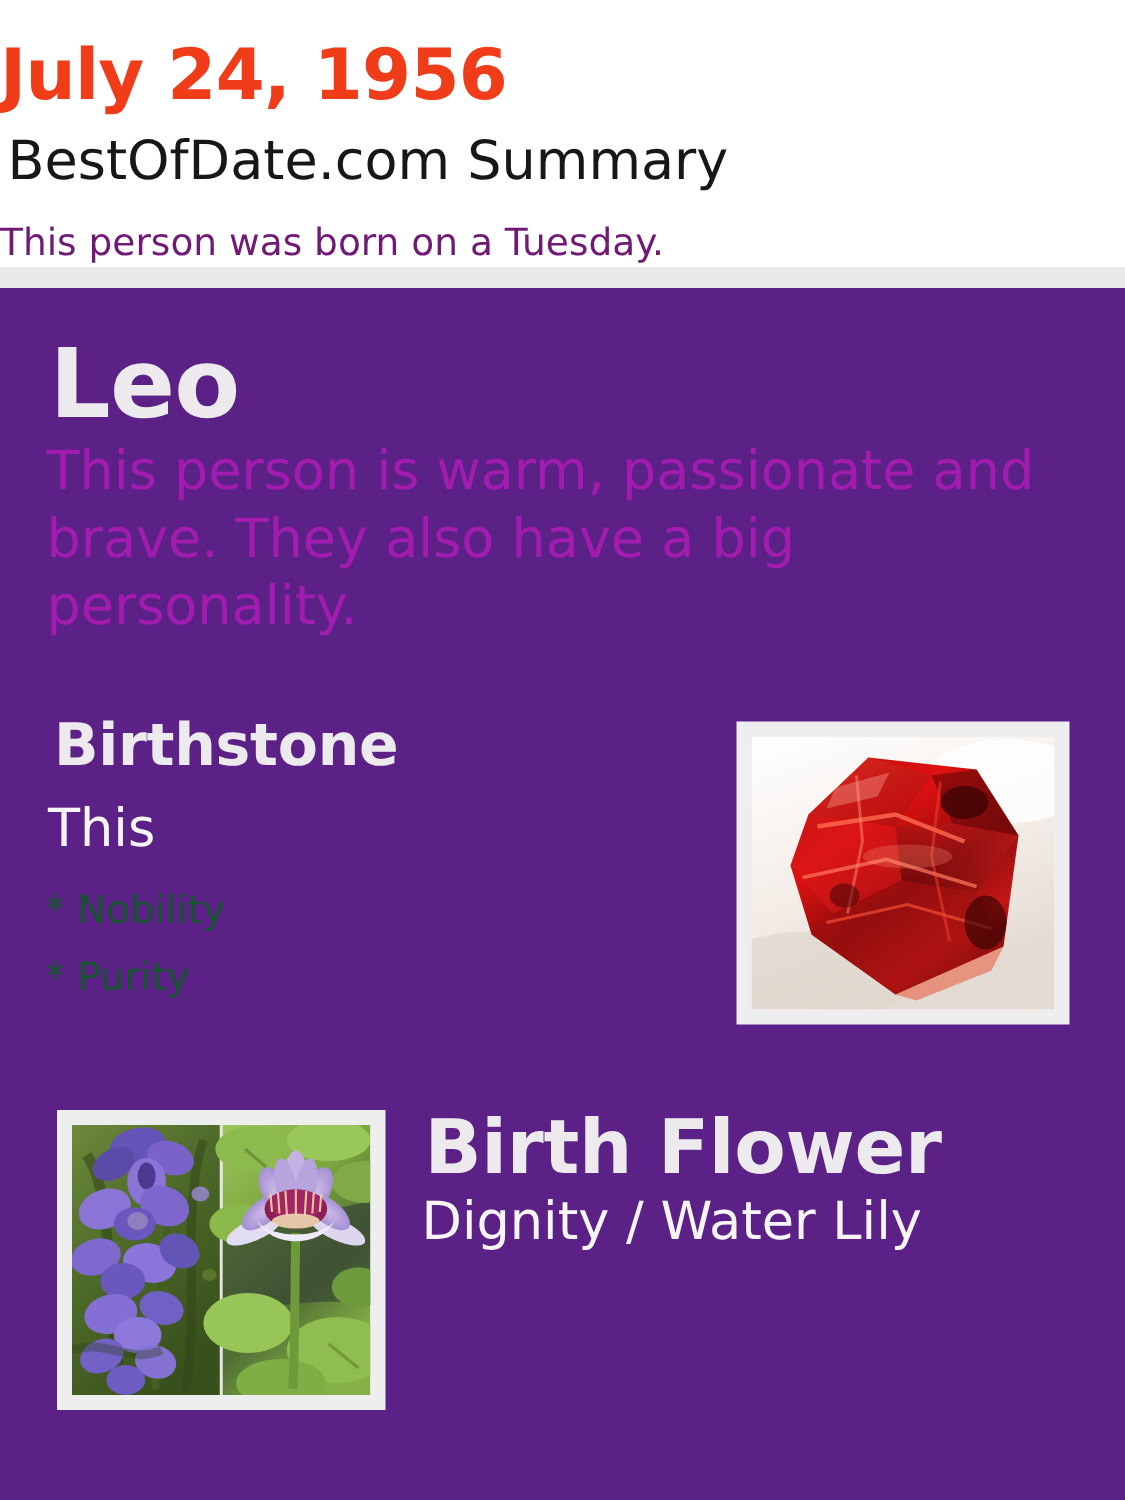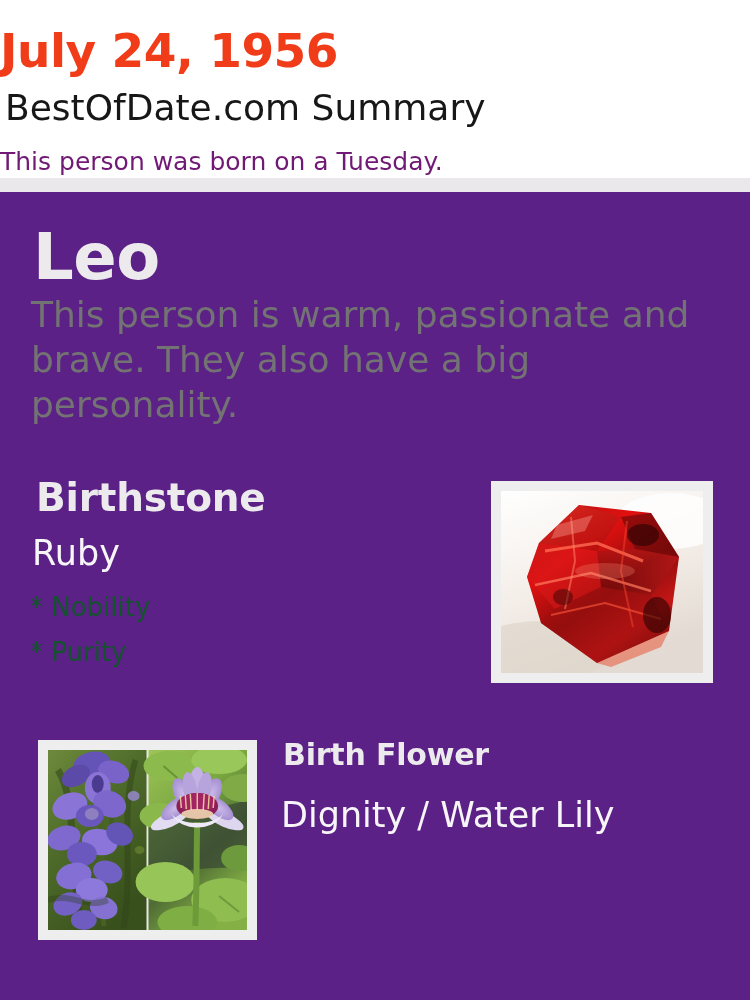--- a/index.html
+++ b/index.html
@@ -99,21 +99,21 @@
     letter-spacing: -0.5px;
     white-space: nowrap;
   }
   .zodiac-desc {
     position: absolute;
     left: 31px;
     top: 292px;
     width: 660px;
     font-size: 36px;
     font-weight: normal;
-    color: #737373;
+    color: #a21caf;
     line-height: 1.25;
   }
 
   
   .stone-title {
     position: absolute;
     left: 36px;
     top: 477px;
     font-size: 39px;
     font-weight: bold;
@@ -144,21 +144,21 @@
     color: #14532d;
     line-height: 1.72;
     white-space: nowrap;
   }
 
   
   .flower-title {
     position: absolute;
     left: 283px;
     top: 738px;
-    font-size: 30px;
+    font-size: 50px;
     font-weight: bold;
     color: #eceaec;
     line-height: 1.1;
     letter-spacing: -0.2px;
     white-space: nowrap;
   }
   .flower-name {
     position: absolute;
     left: 281px;
     top: 796px;
@@ -216,21 +216,21 @@
   </div>
 
   <div class="divider"></div>
 
   <div class="body-panel"></div>
 
   <div class="zodiac-title">Leo</div>
   <div class="zodiac-desc">This person is warm, passionate and brave. They also have a big personality.</div>
 
   <div class="stone-title">Birthstone</div>
-  <div class="stone-name">Ruby</div>
+  <div class="stone-name">This</div>
   <div class="stone-traits">
     <div class="trait">* Nobility</div>
     <div class="trait">* Purity</div>
   </div>
 
   <div class="frame stone-frame">
     <div class="inner">
       <svg class="art" viewBox="0 0 202 182" preserveAspectRatio="none">
         <defs>
           <linearGradient id="rbBg" x1="0" y1="0" x2="0.4" y2="1">

